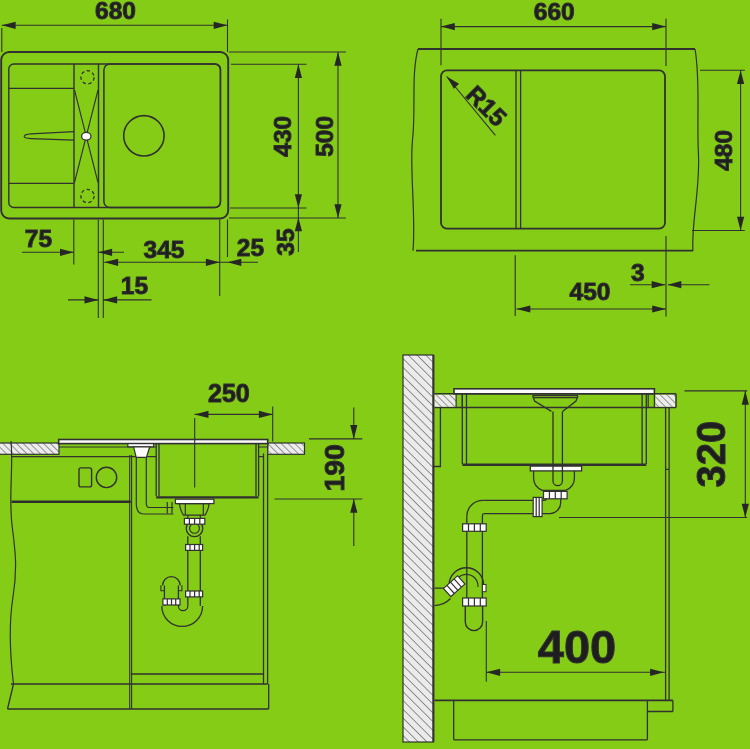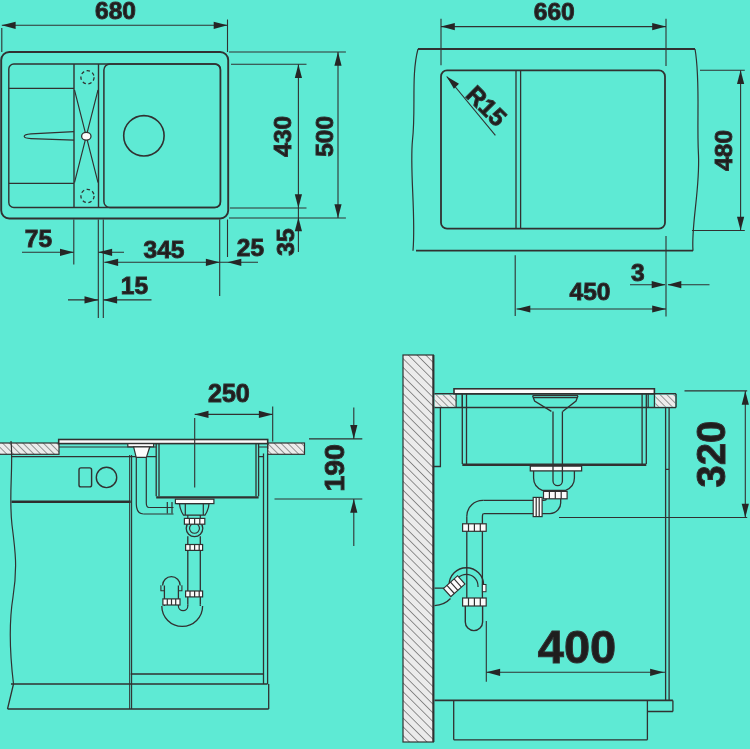--- a/index.html
+++ b/index.html
@@ -1,16 +1,16 @@
 <!DOCTYPE html>
 <html><head>
 <meta charset="utf-8">
 <style>
   html,body{margin:0;padding:0;background:#fbfbfb;}
-  #page{width:750px;height:749px;position:relative;overflow:hidden;background:#5eead4;
+  #page{width:750px;height:749px;position:relative;overflow:hidden;background:#84cc16;
         font-family:"Liberation Sans",sans-serif;}
   svg{position:absolute;left:0;top:0;}
   text{font-family:"Liberation Sans",sans-serif;font-weight:bold;fill:#1e1e1e;}
 </style>
 </head>
 <body>
 
 <div id="page">
 <svg width="750" height="749" viewBox="0 0 750 749">
 <defs>

